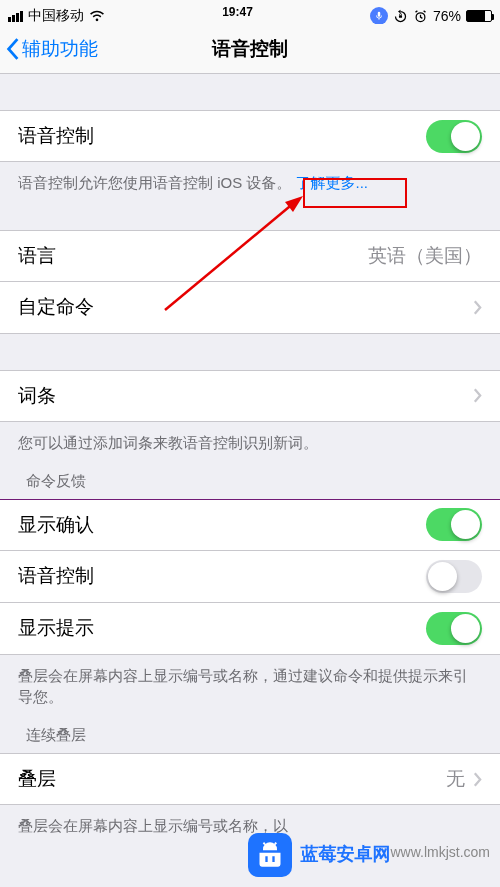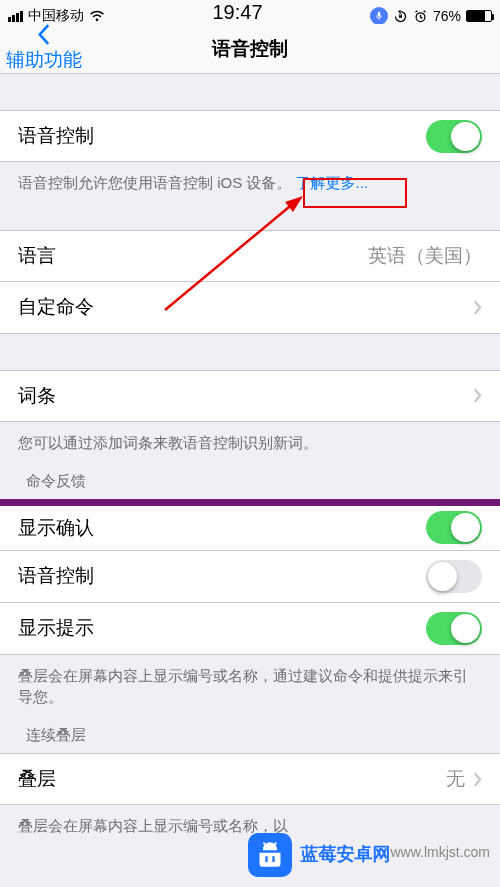--- a/index.html
+++ b/index.html
@@ -17,21 +17,21 @@
       width: 100%;
       display: flex;
       align-items: center;
       justify-content: space-between;
       padding: 0 8px;
       font-size: 14px;
       font-weight: 500;
       background: #f9f9f9;
     }
     .status-left, .status-right { display: flex; align-items: center; gap: 5px; margin-top: 8px; }
-    .status-center { font-weight: 400; font-size: 20px; }
+    .status-center { font-weight: 700; font-size: 12px; }
     .signal { display: inline-flex; align-items: flex-end; gap: 1px; }
     .signal i { width: 3px; background: #000; display: block; }
     .signal i:nth-child(1){height:5px}.signal i:nth-child(2){height:7px}
     .signal i:nth-child(3){height:9px}.signal i:nth-child(4){height:11px}
     .wifi-ic { width: 16px; height: 12px; }
     .mic-circle {
       width: 18px; height: 18px; border-radius: 50%;
       background:#4a7dff; display:flex; align-items:center; justify-content:center;
     }
     .mic-circle svg { width:10px; height:10px; fill:#fff;}
@@ -46,21 +46,21 @@
     .nav-bar {
       height: 50px;
       background: #f9f9f9;
       border-bottom: 1px solid #c8c7cc;
       display: flex; align-items: center; justify-content: center;
       position: relative;
     }
     .nav-back {
       position: absolute; left: 6px; top: 0; bottom: 0;
       display: flex; align-items: center; gap: 2px;
-      color: #007aff; font-size: 19px; flex-direction: column;
+      color: #007aff; font-size: 19px;
     }
     .nav-back svg { width: 14px; height: 22px; fill: #007aff; }
     .nav-title { font-size: 19px; font-weight: 600; }
 
     
     .group { margin-top: 36px; }
     .cell {
       background: #fff;
       min-height: 52px;
       padding: 0 18px;
@@ -218,21 +218,21 @@
       <svg class="chevron" viewBox="0 0 10 16">
           <path d="M2 1l6 7-6 7"></path>
         </svg>
     </span>
   </div>
 </div>
 <div class="footer">您可以通过添加词条来教语音控制识别新词。</div>
 
 <div class="header-label">命令反馈</div>
 <div>
-  <div class="cell" style="border-top:7px solid #701a75">
+  <div class="cell" style="border-top:1px solid #701a75">
     <span class="label">显示确认</span>
     <span class="switch on">
         <span class="knob"></span>
       </span>
   </div>
   <div class="cell">
     <span class="label">语音控制</span>
     <span class="switch off">
         <span class="knob"></span>
       </span>

